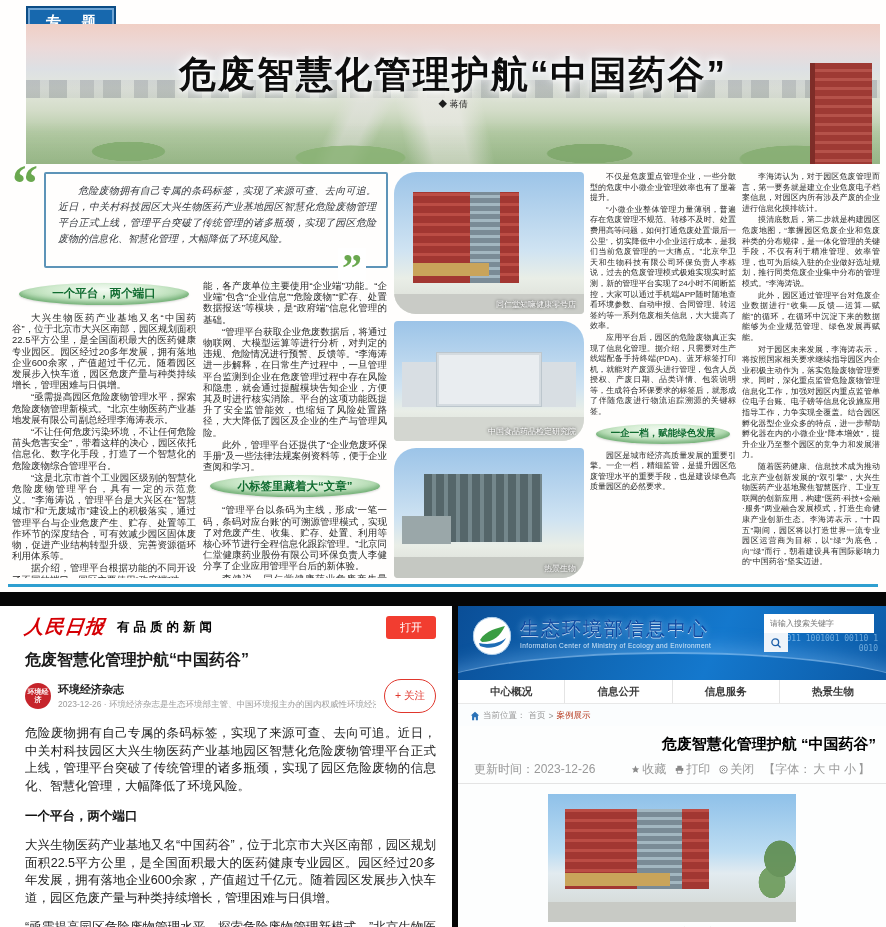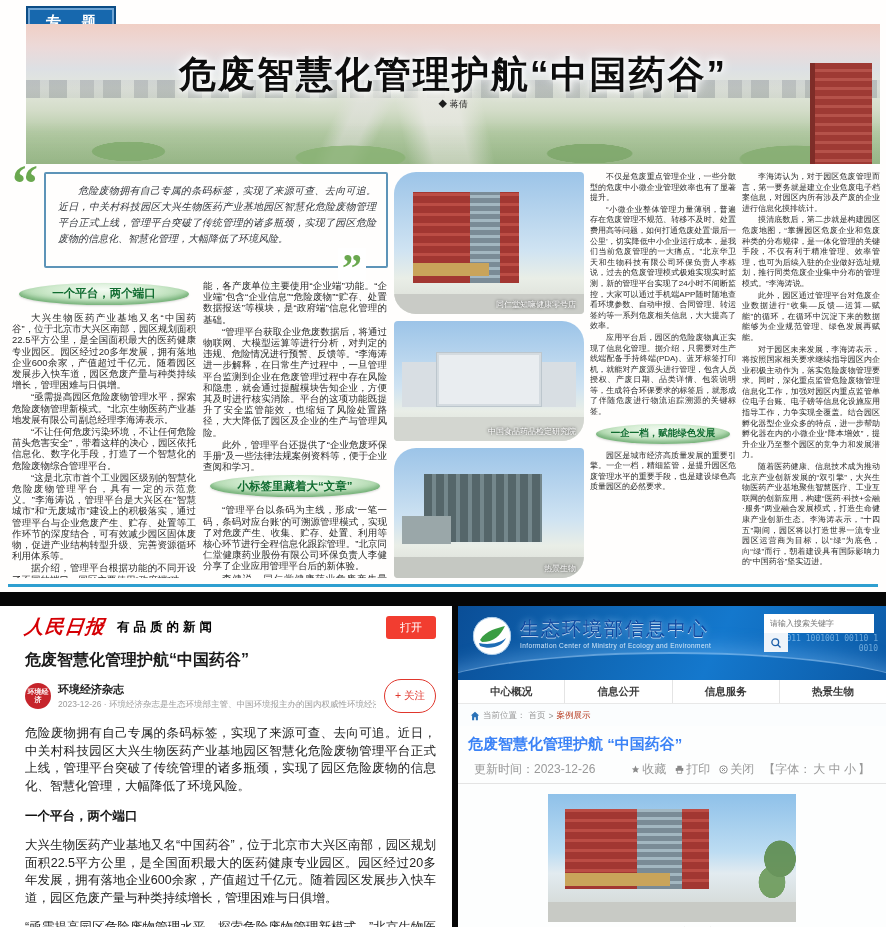--- a/index.html
+++ b/index.html
@@ -129,21 +129,21 @@
   .gov-search button { width:24px; height:19px; border:none; background:#eef4fa; cursor:pointer;
     display:flex; align-items:center; justify-content:center; }
   .gov-nav { height:24px; background:#fff; border-bottom:1px solid #e8e8e8; display:flex; }
   .gov-nav span { flex:1; display:flex; align-items:center; justify-content:center; font-size:10.5px;
     font-weight:bold; color:#3c3c3c; cursor:pointer; border-left:1px solid #e4e4e4; }
   .gov-nav span:first-child { border-left:none; }
   .gov-crumb { display:flex; align-items:center; gap:3px; padding:6px 12px 4px; font-size:8.5px; color:#999;
     background:#fbfdfe; }
   .gov-crumb .cur { color:#b73a1e; cursor:pointer; }
   .gov-crumb .home-lnk { cursor:pointer; }
-  .gov-title { text-align:left; font-size:15px; font-weight:bold; color:#3b82f6; margin:9px 10px 7px; }
+  .gov-title { text-align:right; font-size:15px; font-weight:bold; color:#000000; margin:9px 10px 7px; }
   .gov-meta { display:flex; align-items:center; justify-content:space-between; padding:0 16px 5px;
     font-size:12px; color:#999; border-bottom:1px solid #e4e4e4; }
   .gov-meta-right { display:flex; align-items:center; gap:9px; }
   .gov-meta-right .act { display:flex; align-items:center; gap:2px; cursor:pointer; }
   .gov-photo { position:relative; width:248px; height:128px; margin:10px auto 4px; overflow:hidden;
     background:linear-gradient(180deg,#8fc1e9 0%,#bcdcf2 45%,#e2ebf0 62%,#cfd3cd 100%); }
   .gov-photo .gp-b { position:absolute; left:7%; top:12%; width:58%; height:62%;
     background:repeating-linear-gradient(0deg,#a23732 0 7px,#bc4d45 7px 10px); }
   .gov-photo .gp-g { position:absolute; left:36%; top:12%; width:18%; height:62%;
     background:repeating-linear-gradient(0deg,#7a8b96 0 5px,#a3b7c1 5px 8px); }

